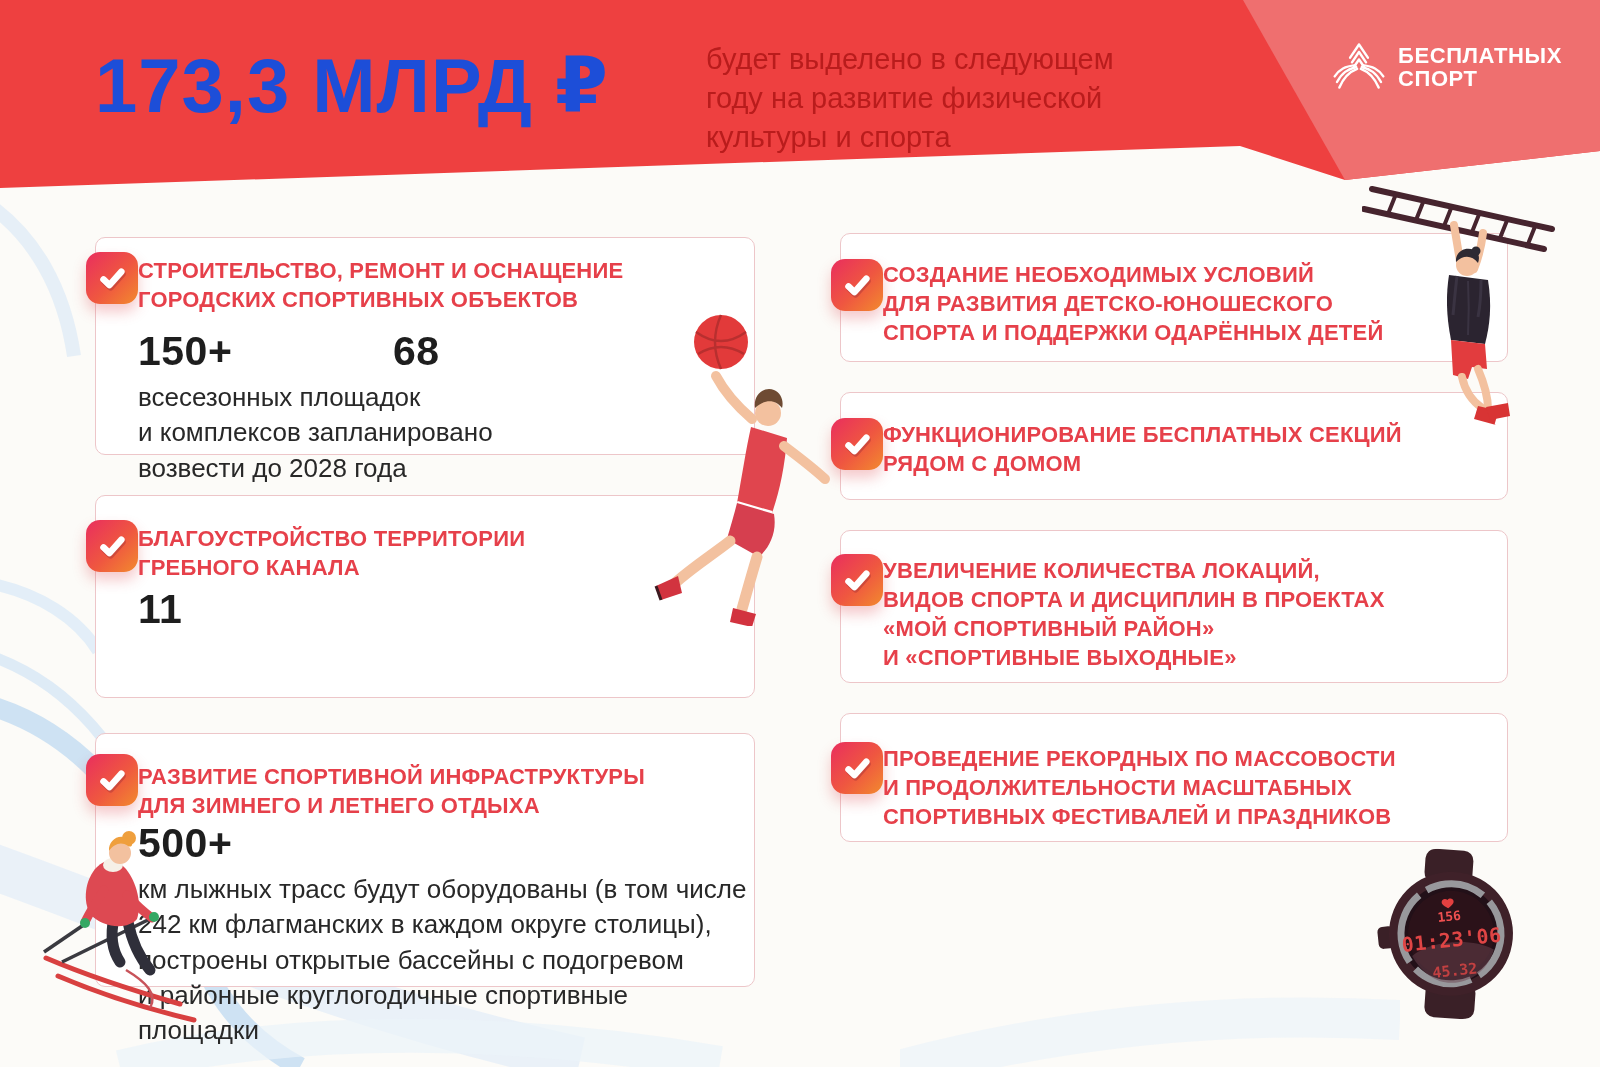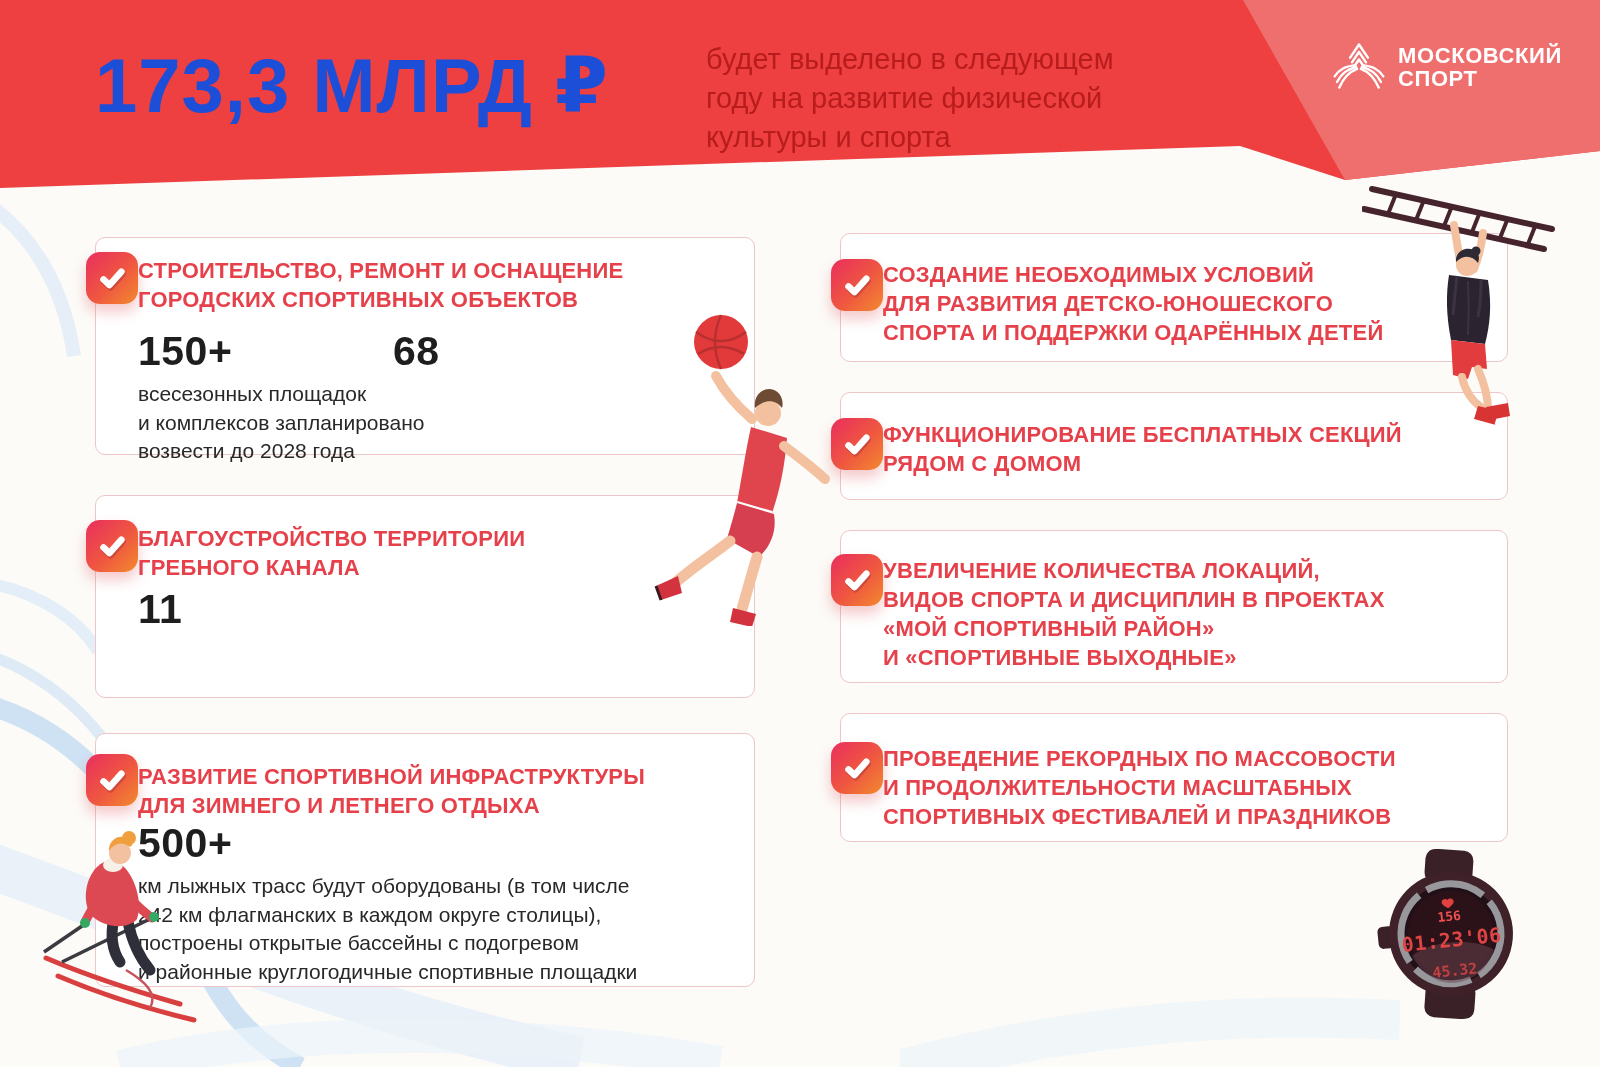--- a/index.html
+++ b/index.html
@@ -43,21 +43,21 @@
     background:linear-gradient(135deg,#e92e5e 0%,#ef5740 55%,#f28a2e 100%);
     box-shadow:0 8px 14px rgba(220,60,70,.28);
     display:flex;align-items:center;justify-content:center;
   }
   .card-title{
     position:absolute;left:42px;margin:0;
     font-size:22px;font-weight:700;color:#e6404a;line-height:1.32;letter-spacing:.2px;
   }
   .stat{position:absolute;}
   .stat-value{font-size:41px;font-weight:800;color:#1e1e1e;line-height:1.05;letter-spacing:.5px;}
-  .stat-caption{font-size:21px;color:#282828;line-height:1.36;margin-top:7px;}
+  .stat-caption{font-size:26px;color:#282828;line-height:1.36;margin-top:7px;}
 
   
   .illus{position:absolute;z-index:3;}
   .bg-decor{position:absolute;z-index:0;}
   .watch-wrap{transform:rotate(-6deg);}
   .watch-pulse{font-family:"DejaVu Sans Mono",monospace;font-size:13px;font-weight:700;fill:#ef5050;}
   .watch-time{font-family:"DejaVu Sans Mono",monospace;font-size:20px;font-weight:700;fill:#e04545;letter-spacing:.5px;}
   .watch-dist{font-family:"DejaVu Sans Mono",monospace;font-size:15px;font-weight:700;fill:#cf4343;opacity:.9;}
 </style>
 </head>
@@ -92,21 +92,21 @@
         <path d="M31 15 L23.5 26 M31 15 L38.5 26"></path>
         <path d="M31 23 L25.5 31 M31 23 L36.5 31"></path>
         <path d="M10 53 C15 41 21 36 29 33"></path>
         <path d="M7.5 47 C13 37 18.5 33.5 28 31"></path>
         <path d="M5 41 C10.5 33 16 30.5 27 29"></path>
         <path d="M52 53 C47 41 41 36 33 33"></path>
         <path d="M54.5 47 C49 37 43.5 33.5 34 31"></path>
         <path d="M57 41 C51.5 33 46 30.5 35 29"></path>
       </svg>
       <div class="logo-text">
-        <span>МОСКОВСКИЙ</span>
+        <span>БЕСПЛАТНЫХ</span>
         <span>СПОРТ</span>
       </div>
     </div>
   </header>
 
   <section class="card" style="left:95px;top:237px;width:660px;height:218px">
     <div class="check" style="top:14px">
       <svg viewBox="0 0 24 24" width="34" height="34">
         <path d="M6 13l4.2 4L18.6 7.6" fill="none" stroke="rgba(130,30,50,.30)" stroke-width="4.6" stroke-linecap="round" stroke-linejoin="round" transform="translate(0.8,1.6)"></path>
         <path d="M6 13l4.2 4L18.6 7.6" fill="none" stroke="#ffffff" stroke-width="4.6" stroke-linecap="round" stroke-linejoin="round"></path>

